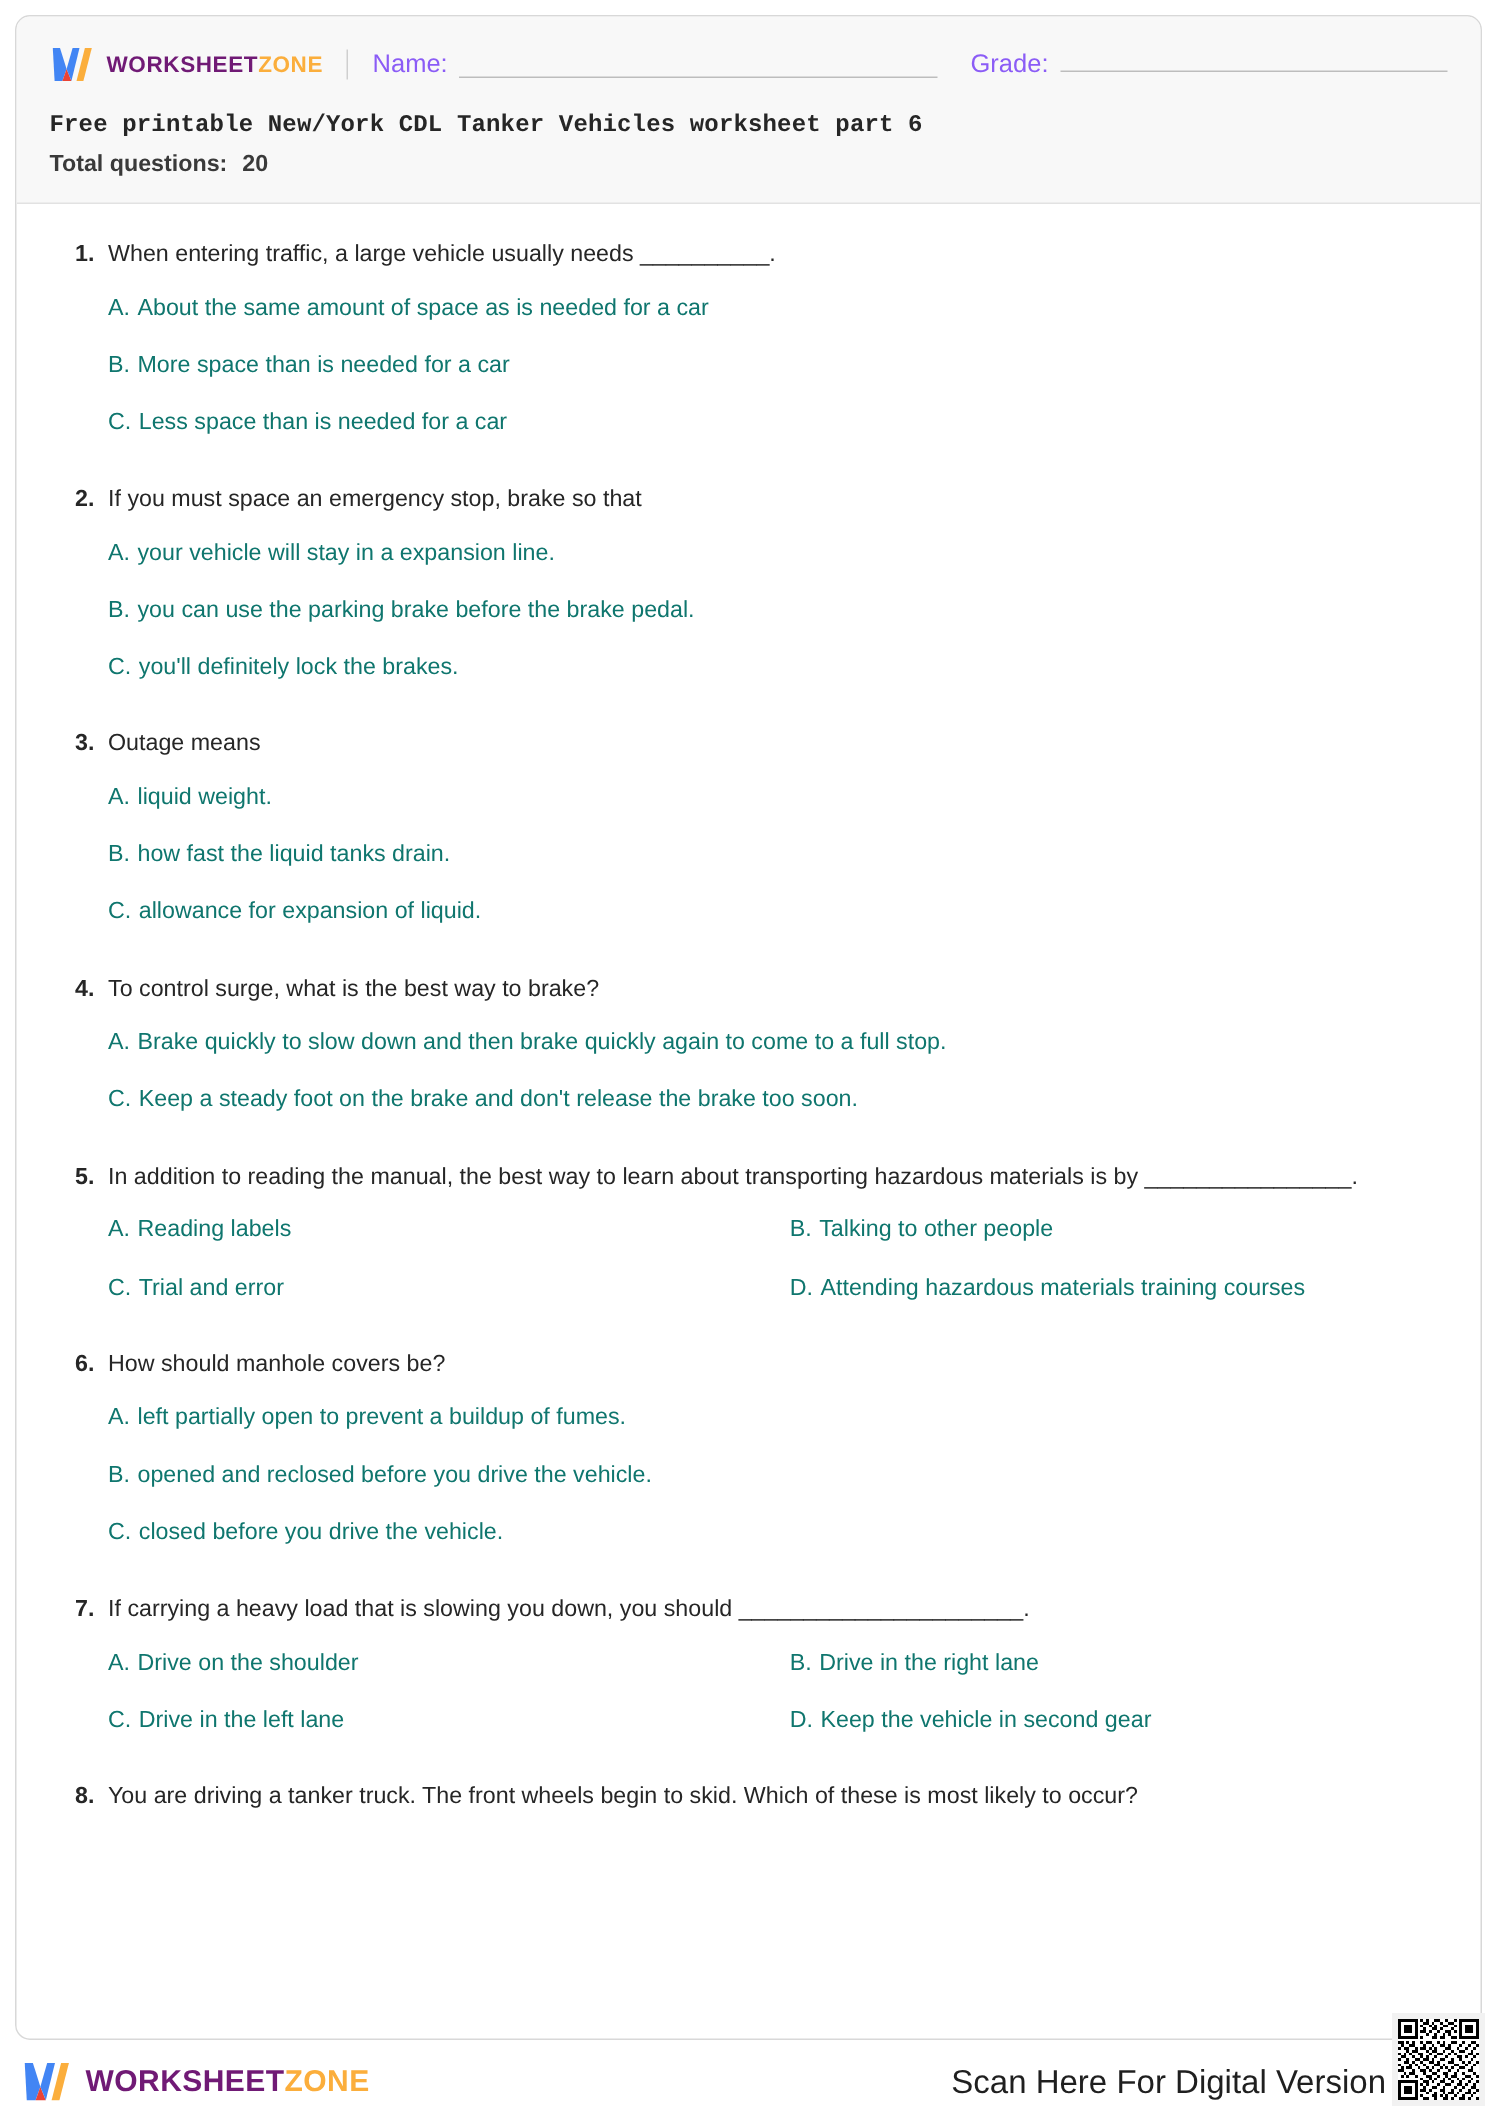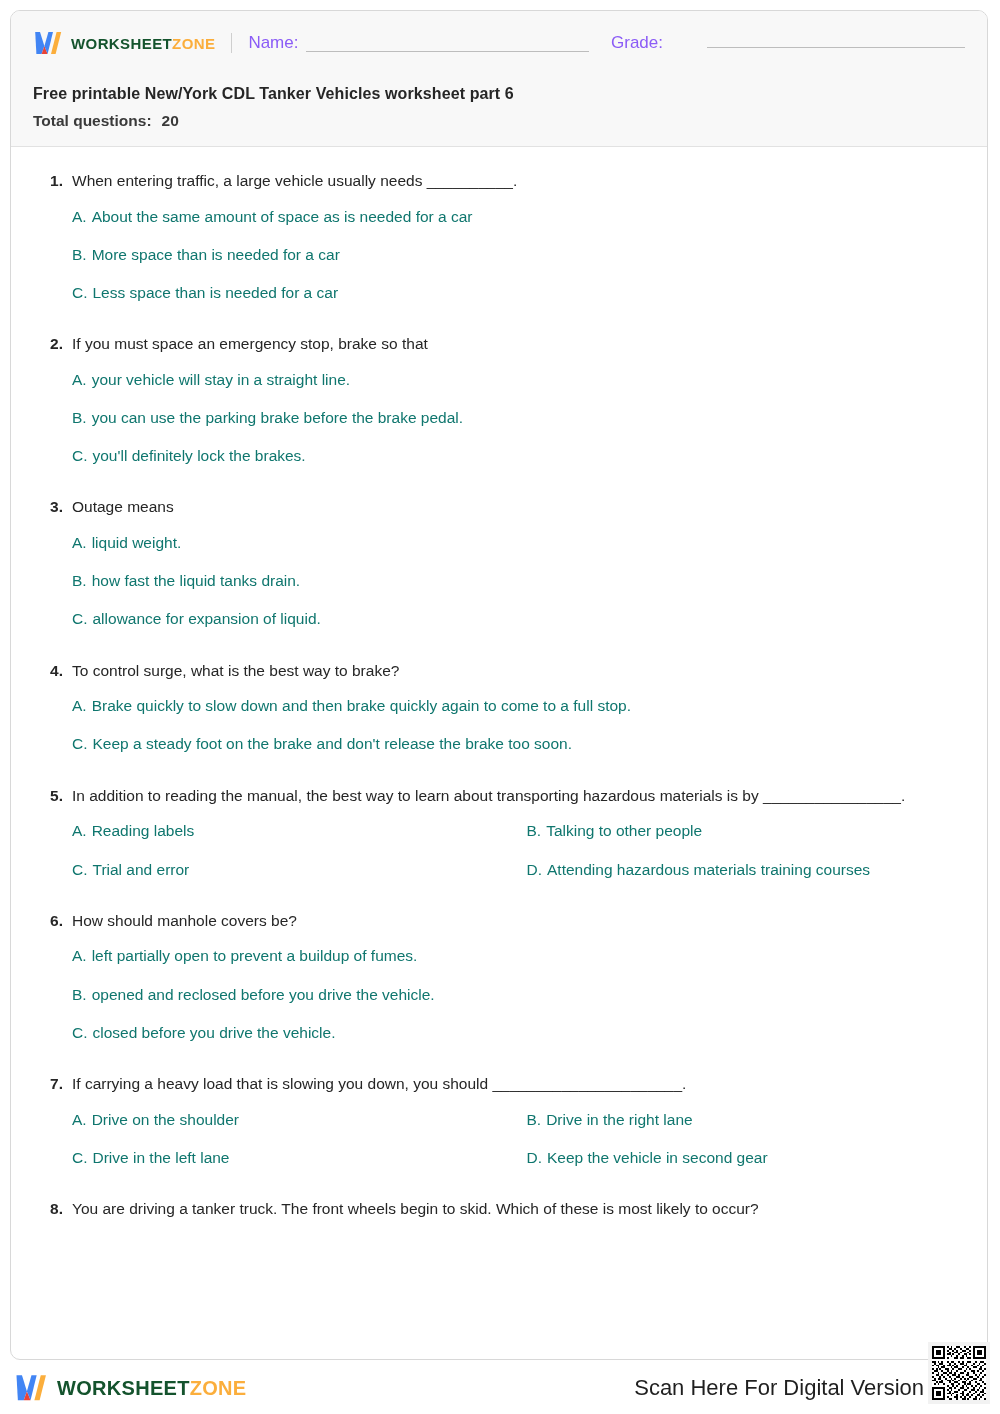--- a/index.html
+++ b/index.html
@@ -53,21 +53,21 @@
     margin-right: 8px;
   }
   .logo-mark svg { display: block; }
 
   .logo-word {
     font-size: 15px;
     font-weight: 700;
     letter-spacing: 0.4px;
     white-space: nowrap;
   }
-  .logo-word .w1 { color: #14532d; }
+  .logo-word .w1 { color: #701a75; }
   .logo-word .w2 { color: #fbae3c; }
 
   .vbar {
     width: 1px;
     height: 20px;
     background: #cfcfcf;
     margin: 0 16px;
     flex: 0 0 auto;
   }
 
@@ -85,29 +85,29 @@
     margin-bottom: 5px;
   }
   .rule-name  { width: 370px; }
   .rule-grade { width: 258px; }
 
   .grade-wrap {
     display: flex;
     align-items: center;
     margin-left: 22px;
     flex: 0 0 auto;
-    gap: 36px;
   }
 
   .sheet-title {
-    margin-top: 28px;
+    margin-top: 17px;
     font-size: 16px;
     font-weight: 700;
     color: #262626;
     letter-spacing: 0.1px;
+    font-family: Liberation Mono, monospace;
   }
   .sheet-subtitle {
     margin-top: 9px;
     font-size: 15.5px;
     color: #3a3a3a;
     font-weight: bold;
   }
   .sheet-subtitle .count { margin-left: 10px; }
 
   
@@ -253,21 +253,21 @@
           </div>
         </div>
       </div>
       <div class="question">
         <div class="q-head">
           <span class="q-num">2.</span>
           <span class="q-text">If you must space an emergency stop, brake so that</span>
         </div>
         <div class="options single">
           <div class="opt-row">
-            <div class="option"><span class="opt-letter">A.</span><span>your vehicle will stay in a straight line.</span></div>
+            <div class="option"><span class="opt-letter">A.</span><span>your vehicle will stay in a expansion line.</span></div>
           </div>
           <div class="opt-row">
             <div class="option"><span class="opt-letter">B.</span><span>you can use the parking brake before the brake pedal.</span></div>
           </div>
           <div class="opt-row">
             <div class="option"><span class="opt-letter">C.</span><span>you'll definitely lock the brakes.</span></div>
           </div>
         </div>
       </div>
       <div class="question">

